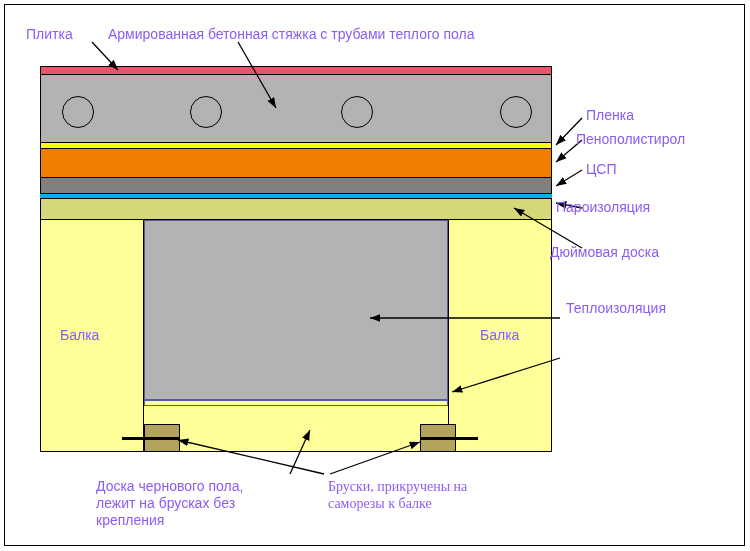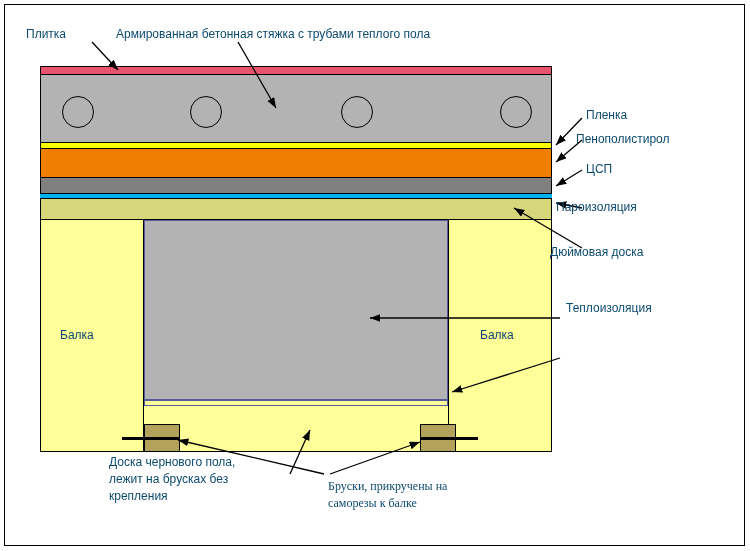--- a/index.html
+++ b/index.html
@@ -20,22 +20,22 @@
     left: 4px;
     top: 4px;
     width: 741px;
     height: 542px;
     border: 1px solid #000000;
     box-sizing: border-box;
   }
   .lbl {
     position: absolute;
     font-family: "Liberation Sans", sans-serif;
-    font-size: 12px;
-    color: #0c4a6e;
+    font-size: 14px;
+    color: #8b5cf6;
     white-space: pre;
     line-height: 17px;
   }
   .layer {
     position: absolute;
     box-sizing: border-box;
   }
   svg.overlay {
     position: absolute;
     left: 0;
@@ -115,39 +115,39 @@
     </g>
     <defs>
       <marker id="ah" markerWidth="9" markerHeight="9" refX="8" refY="3" orient="auto" markerUnits="strokeWidth">
         <path d="M0,0 L8,3 L0,6 z" fill="#000"></path>
       </marker>
     </defs>
   </svg>
 
   <div class="lbl" style="left:26px; top:26px;">Плитка</div>
 
-  <div class="lbl" style="left:116px; top:26px;">Армированная бетонная стяжка с трубами теплого пола</div>
+  <div class="lbl" style="left:108px; top:26px;">Армированная бетонная стяжка с трубами теплого пола</div>
 
   <div class="lbl" style="left:586px; top:107px;">Пленка</div>
 
   <div class="lbl" style="left:576px; top:131px;">Пенополистирол</div>
 
   <div class="lbl" style="left:586px; top:161px;">ЦСП</div>
 
   <div class="lbl" style="left:556px; top:199px;text-align:right;">Пароизоляция</div>
 
   <div class="lbl" style="left:550px; top:244px;">Дюймовая доска</div>
 
   <div class="lbl" style="left:566px; top:300px;">Теплоизоляция</div>
 
 
   <div class="lbl" style="left:60px; top:327px;">Балка</div>
 
   <div class="lbl" style="left:480px; top:327px;">Балка</div>
 
-  <div class="lbl" style="left:96px; top:454px;margin-left:13px;">Доска чернового пола,
+  <div class="lbl" style="left:96px; top:478px;">Доска чернового пола,
 лежит на брусках без
 крепления</div>
 
   <div class="lbl" style="left:328px; top:478px;font-family:Liberation Serif, serif;">Бруски, прикручены на
 саморезы к балке</div>
 
 </div>
 
 </body></html>

